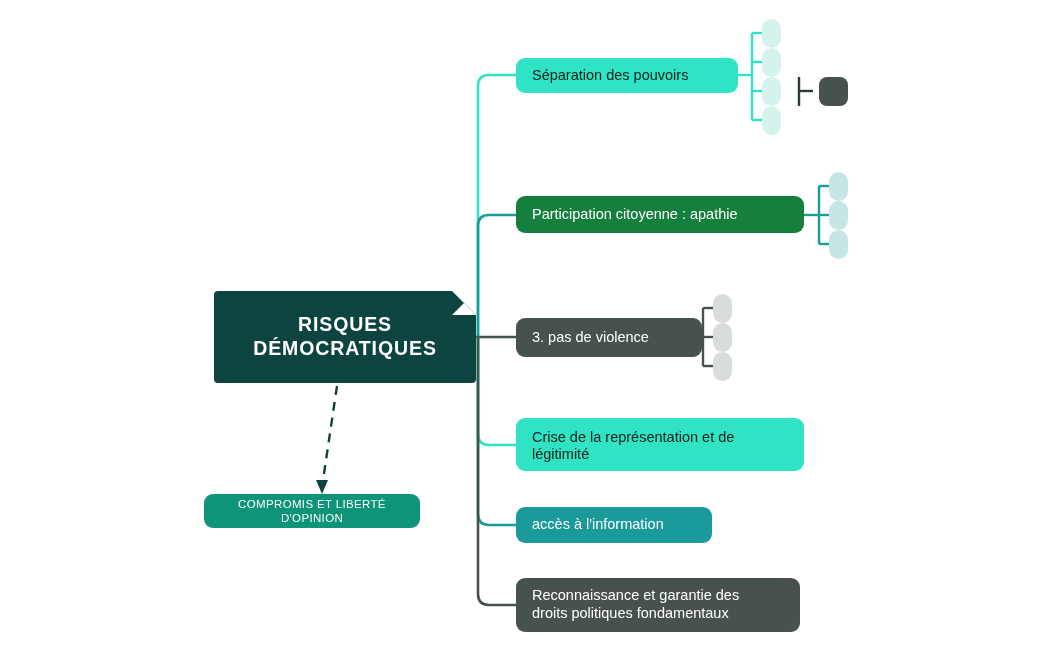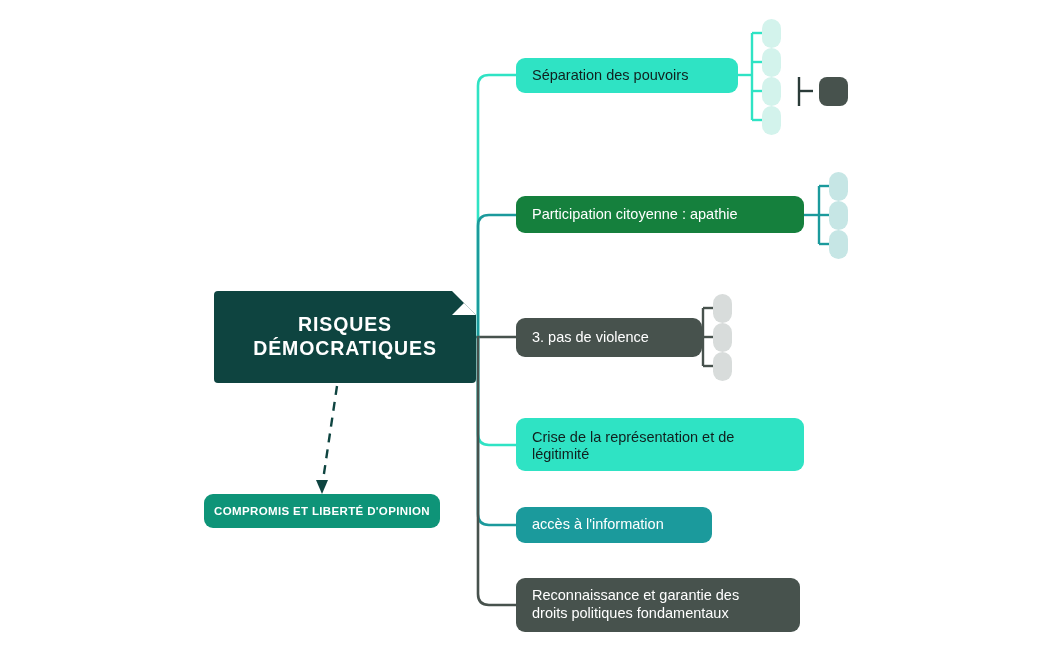--- a/index.html
+++ b/index.html
@@ -89,29 +89,29 @@
               align-items: flex-end; }
   #branch-4 { left: 516px; top: 507px; width: 196px; height: 36px;
               background: #1B9A9C; color: #ffffff; font-size: 14.5px; }
   #branch-5 { left: 516px; top: 578px; width: 284px; height: 54px;
               background: #47524D; color: #ffffff; font-size: 14.5px; }
 
   
   #compromis-node {
     left: 204px;
     top: 494px;
-    width: 236px;
+    width: 216px;
     height: 34px;
     background: #0E9478;
     color: #ffffff;
     font-size: 11.5px;
     letter-spacing: 0.35px;
     justify-content: center;
     text-align: center;
-    font-weight: 700;
+    font-weight: 400;
     padding: 0 10px;
   }
   #compromis-node .node-text { text-transform: uppercase; }
 
   
   .leaf {
     position: absolute;
     width: 19px;
     height: 29px;
     border-radius: 10px;

